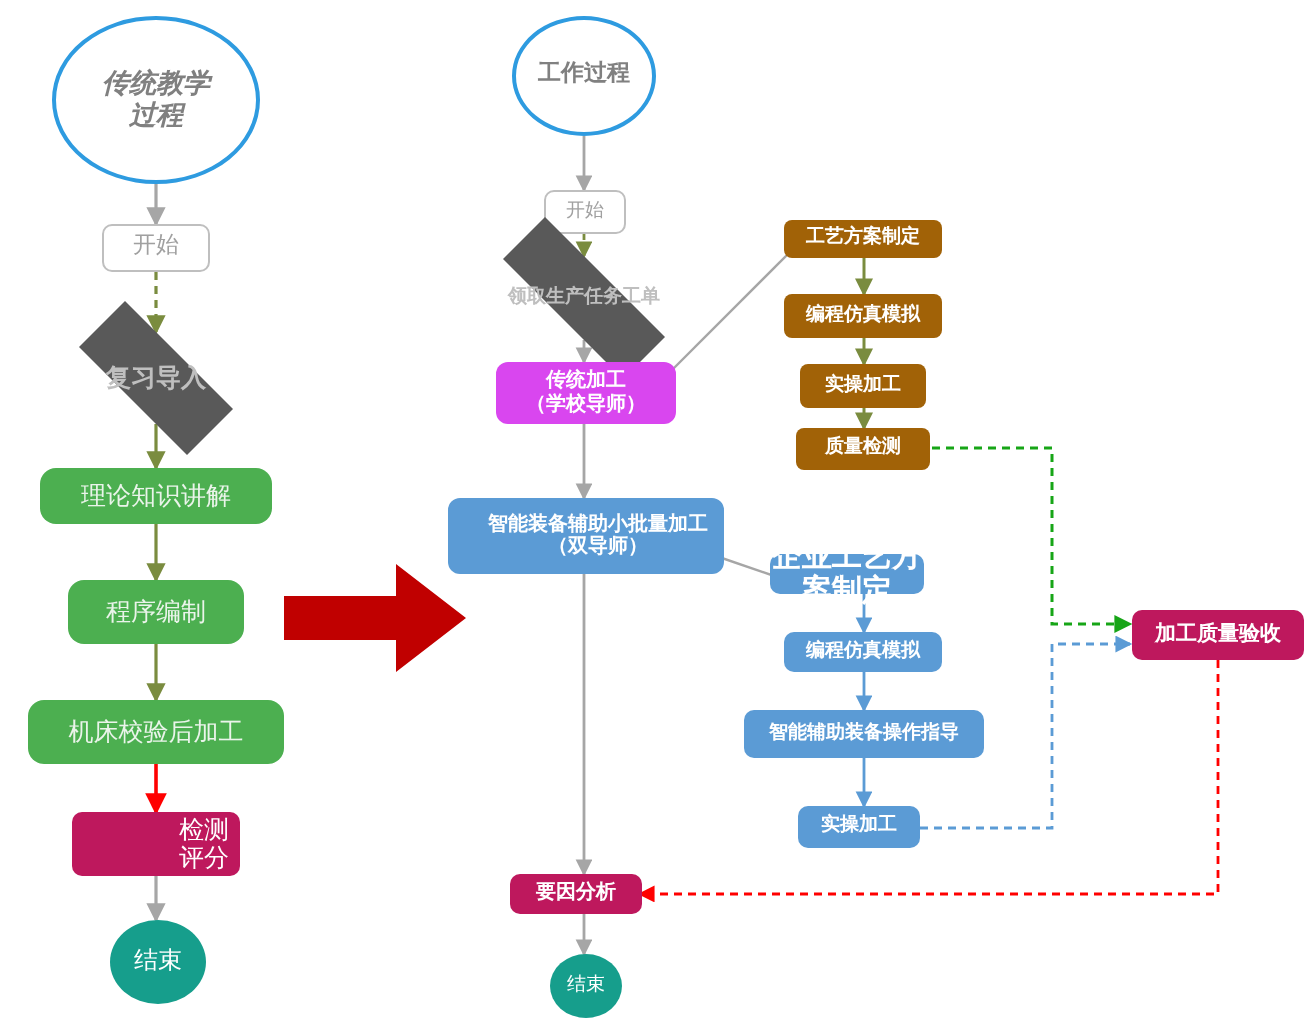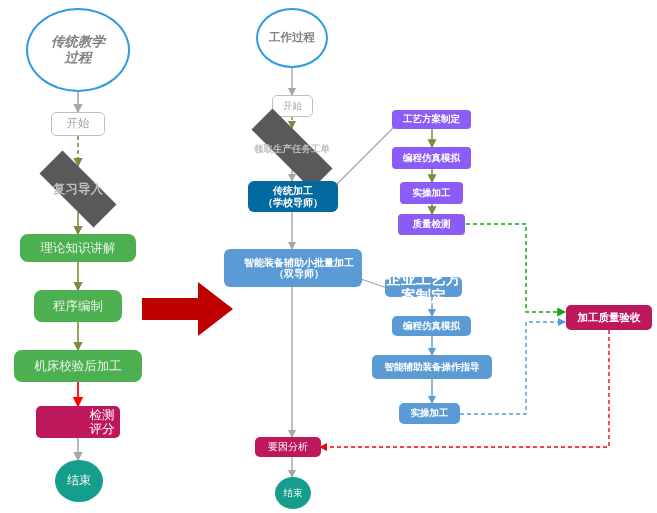--- a/index.html
+++ b/index.html
@@ -12,22 +12,22 @@
   .node{position:absolute;box-sizing:border-box;display:flex;align-items:center;
         justify-content:center;text-align:center;line-height:1.15;z-index:5;}
   .nd-text{white-space:pre-line;display:block;}
 
   
   .circ-start{border-radius:50%;background:#ffffff;border:2.2px solid #2E9BE0;color:#808080;}
   .circ-end{border-radius:50%;background:#169E8C;color:#ffffff;}
   .box-begin{background:#ffffff;border:1.3px solid #BFBFBF;color:#A0A0A0;border-radius:5px;}
   .box-green-soft{background:#4CAF50;color:#EAF4EA;border-radius:8px;}
   .box-red{background:#be185d;color:#ffffff;border-radius:5px;}
-  .box-green-dark{background:#8b5cf6;color:#ffffff;border-radius:4px;}
-  .box-green-mid{background:#0369a1;color:#ffffff;border-radius:6px;}
+  .box-green-dark{background:#a16207;color:#ffffff;border-radius:4px;}
+  .box-green-mid{background:#d946ef;color:#ffffff;border-radius:6px;}
   .box-blue{background:#5B9BD5;color:#ffffff;border-radius:5px;}
   .box-blue-strong{background:#5B9BD5;color:#ffffff;border-radius:6px;}
 
   
   .diamond{background:transparent;}
   .diamond .dm-shape{position:absolute;left:0;top:0;width:100%;height:100%;
      background:#595959;transform:rotate(45deg) scale(.707);}
   .diamond .dm-label{position:relative;z-index:2;color:#BFBFBF;}
 </style>
 </head>
@@ -147,21 +147,21 @@
   <div class="node box-green-mid" style="left:248px;top:181px;width:90px;height:31px;font-size:10px;font-weight:700;">
     <span class="nd-text">传统加工
 （学校导师）</span>
   </div>
 
   <div class="node box-blue-strong" style="left:224px;top:249px;width:138px;height:38px;font-size:10px;font-weight:700;padding-left:12px;">
     <span class="nd-text">智能装备辅助小批量加工
 （双导师）</span>
   </div>
 
-  <div class="node box-red" style="left:255px;top:437px;width:66px;height:20px;font-size:10px;font-weight:400;">
+  <div class="node box-red" style="left:255px;top:437px;width:66px;height:20px;font-size:10px;font-weight:700;">
     <span class="nd-text">要因分析</span>
   </div>
 
   <div class="node circ-end" style="left:275px;top:477px;width:36px;height:32px;font-size:9.5px;">
     <span class="nd-text">结束</span>
   </div>
 
   <div class="node box-green-dark" style="left:392px;top:110px;width:79px;height:19px;font-size:9.5px;font-weight:700;">
     <span class="nd-text">工艺方案制定</span>
   </div>

